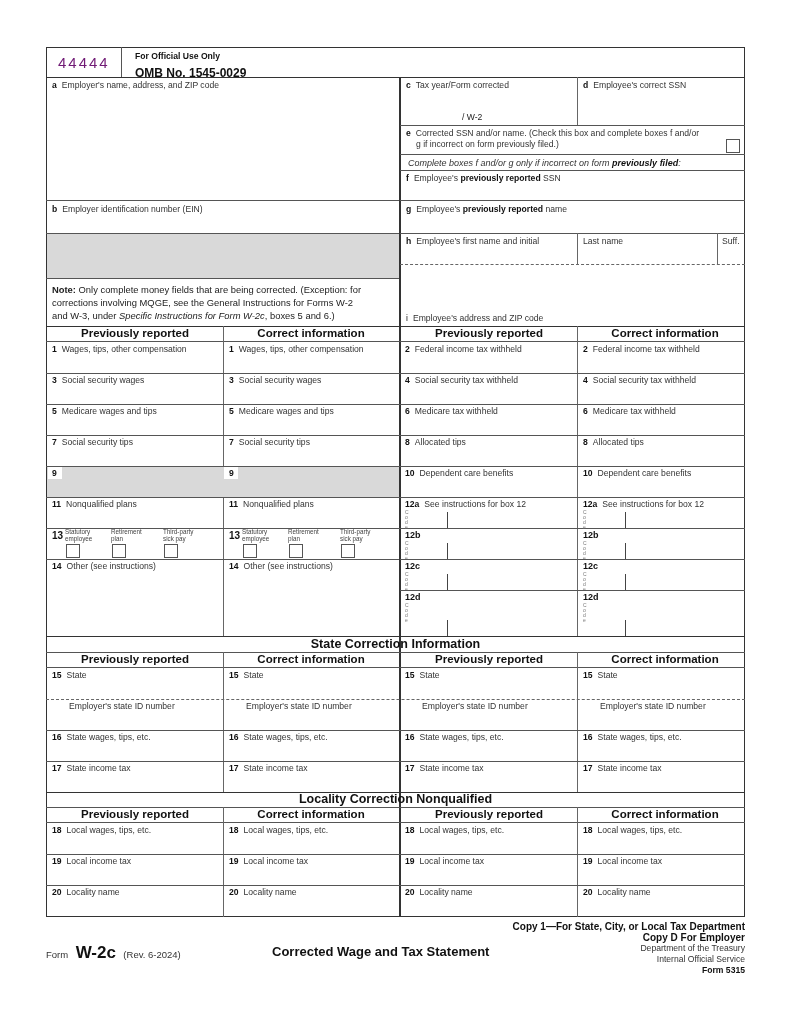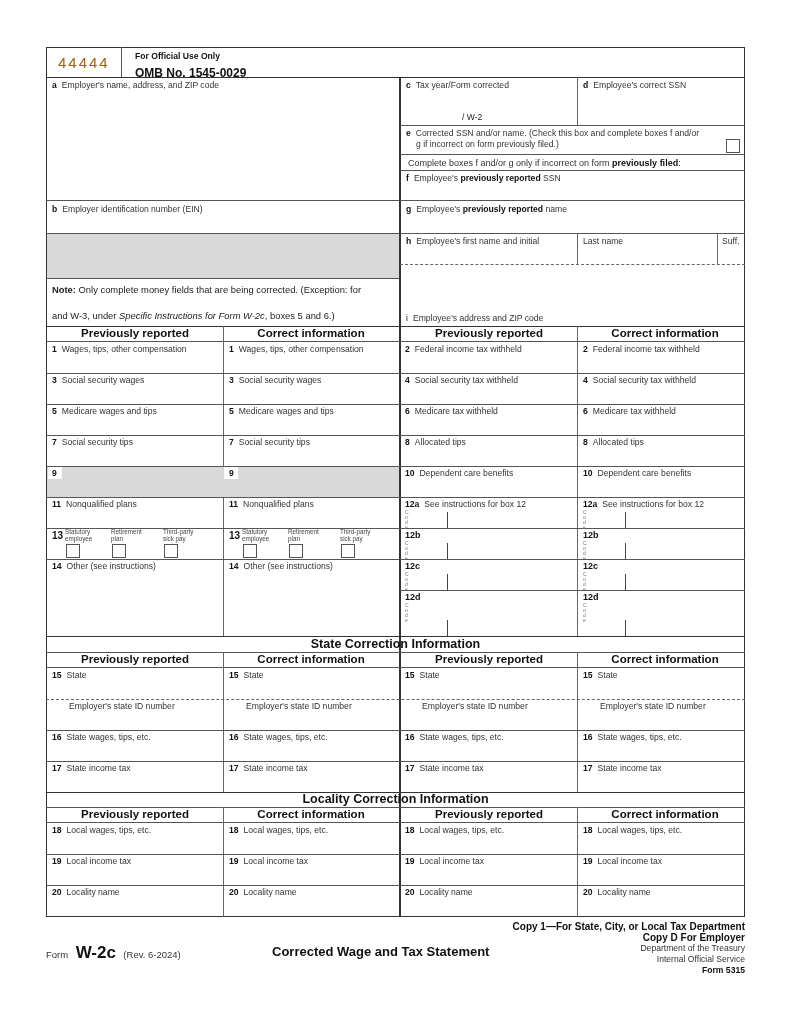--- a/index.html
+++ b/index.html
@@ -19,55 +19,55 @@
   .chk { position: absolute; width: 12px; height: 12px; border: 1px solid #555; background: #fff; }
   .code { position: absolute; font-size: 5px; line-height: 5px; color: #777; width: 4px; word-break: break-all; }
   .codebar { position: absolute; width: 0; height: 16px; border-left: 1px solid #444; }
 </style>
 </head>
 <body>
 
 <div class="abs frame"></div>
 
 <div class="vl" style="left:121px;top:47px;height:31px;border-left:1px solid #555;"></div>
-<div class="abs" style="left:58px;top:54px;font-size:15px;letter-spacing:2px;color:#a16207;">44444</div>
+<div class="abs" style="left:58px;top:54px;font-size:15px;letter-spacing:2px;color:#701a75;">44444</div>
 <div class="abs" style="left:135px;top:51px;font-size:8.6px;font-weight:bold;color:#111;">For Official Use Only</div>
 <div class="abs" style="left:135px;top:66px;font-size:12px;font-weight:bold;color:#111;">OMB No. 1545-0029</div>
 <div class="hl" style="left:46px;top:77px;width:699px;border-top:1px solid #333;"></div>
 
 <div class="vl thick" style="left:399px;top:77px;height:840px;"></div>
 
 <div class="lbl" style="left:52px;top:80px;"><span class="num">a</span><span>Employer's name, address, and ZIP code</span></div>
 <div class="abs" style="left:50px;top:92px;width:345px;height:108px;"></div>
 <div class="hl" style="left:46px;top:200px;width:353px;"></div>
 
 <div class="lbl" style="left:52px;top:204px;"><span class="num">b</span><span>Employer identification number (EIN)</span></div>
 <div class="abs" style="left:50px;top:215px;width:345px;height:17px;"></div>
 <div class="hl" style="left:46px;top:233px;width:353px;"></div>
 <div class="gray" style="left:47px;top:234px;width:352px;height:44px;"></div>
 <div class="hl" style="left:46px;top:278px;width:353px;"></div>
 
 <div class="abs" style="left:52px;top:283px;font-size:9.4px;line-height:13px;color:#222;width:345px;">
   <b>Note:</b><span> Only complete money fields that are being corrected. (Exception: for</span><br>
-  <br>
+  <span>corrections involving MQGE, see the General Instructions for Forms W-2</span><br>
   <span>and W-3, under </span><i>Specific Instructions for Form W-2c</i><span>, boxes 5 and 6.)</span>
 </div>
 
 <div class="lbl" style="left:406px;top:80px;"><span class="num">c</span><span>Tax year/Form corrected</span></div>
 <div class="abs" style="left:462px;top:112px;font-size:8.6px;font-weight:normal;color:#222;">/ W-2</div>
 <div class="vl" style="left:577px;top:77px;height:48px;"></div>
 <div class="lbl" style="left:583px;top:80px;"><span class="num">d</span><span>Employee's correct SSN</span></div>
 <div class="abs" style="left:582px;top:92px;width:160px;height:30px;"></div>
 <div class="hl" style="left:400px;top:125px;width:345px;"></div>
 
 <div class="lbl" style="left:406px;top:128px;line-height:11px;"><span class="num">e</span><span>Corrected SSN and/or name. (Check this box and complete boxes f and/or</span><br><span style="margin-left:10px;">g if incorrect on form previously filed.)</span></div>
 <div class="chk" style="left:726px;top:139px;"></div>
 <div class="hl" style="left:400px;top:154px;width:345px;"></div>
 
-<div class="lbl" style="left:408px;top:158px;font-size:9px;"><span>Complete boxes f and/or g only if incorrect on form </span><b>previously filed</b><span>:</span></div>
+<div class="lbl" style="left:408px;top:158px;font-size:9px;font-style:italic;"><span>Complete boxes f and/or g only if incorrect on form </span><b>previously filed</b><span>:</span></div>
 <div class="hl" style="left:400px;top:170px;width:345px;"></div>
 
 <div class="lbl" style="left:406px;top:173px;"><span class="num">f</span><span>Employee's </span><b>previously reported</b><span> SSN</span></div>
 <div class="abs" style="left:404px;top:184px;width:338px;height:16px;"></div>
 <div class="hl" style="left:400px;top:200px;width:345px;"></div>
 
 <div class="lbl" style="left:406px;top:204px;"><span class="num">g</span><span>Employee's </span><b>previously reported</b><span> name</span></div>
 <div class="abs" style="left:404px;top:215px;width:338px;height:17px;"></div>
 <div class="hl" style="left:400px;top:233px;width:345px;"></div>
 
@@ -104,21 +104,21 @@
 <div class="colhead" style="left:223px;top:653px;">Correct information</div>
 <div class="colhead" style="left:401px;top:653px;">Previously reported</div>
 <div class="colhead" style="left:577px;top:653px;">Correct information</div>
 <div class="hl" style="left:46px;top:667px;width:699px;"></div>
 <div class="vl" style="left:223px;top:652px;height:140px;"></div>
 <div class="vl" style="left:577px;top:652px;height:140px;"></div>
 <div id="state-area"></div>
 
 <div class="hl" style="left:46px;top:792px;width:699px;border-top:1px solid #333;"></div>
 
-<div class="sechead" style="top:792px;">Locality Correction Information</div>
+<div class="sechead" style="top:792px;">Locality Correction Nonqualified</div>
 <div class="hl" style="left:46px;top:807px;width:699px;"></div>
 <div class="colhead" style="left:47px;top:808px;">Previously reported</div>
 <div class="colhead" style="left:223px;top:808px;">Correct information</div>
 <div class="colhead" style="left:401px;top:808px;">Previously reported</div>
 <div class="colhead" style="left:577px;top:808px;">Correct information</div>
 <div class="hl" style="left:46px;top:822px;width:699px;"></div>
 <div class="vl" style="left:223px;top:807px;height:110px;"></div>
 <div class="vl" style="left:577px;top:807px;height:110px;"></div>
 <div id="local-area"></div>
 

